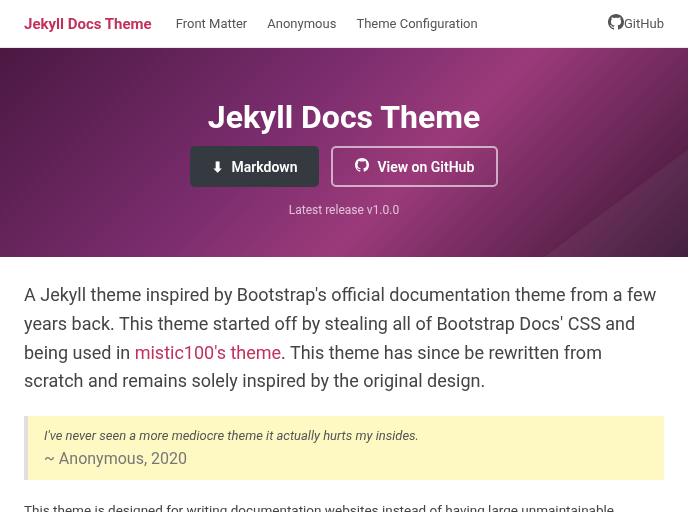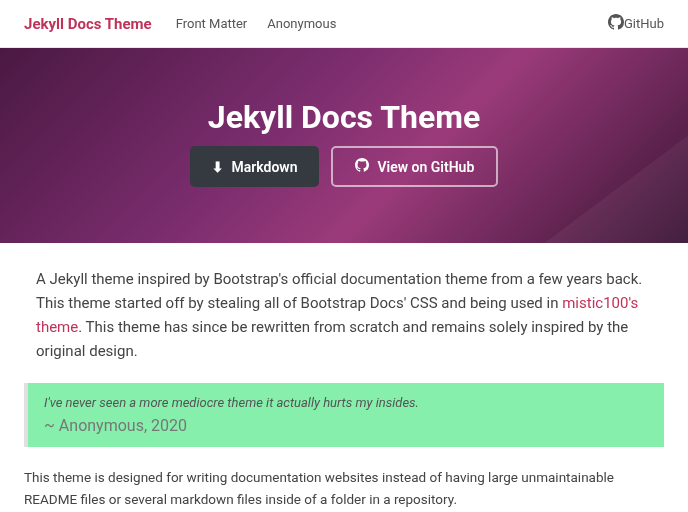--- a/index.html
+++ b/index.html
@@ -61,51 +61,52 @@
     .hero-release {
       font-size: 12px; color: rgba(255,255,255,0.7);
     }
 
     
     .main-content {
       max-width: 688px; margin: 0 auto; padding: 24px 24px;
     }
 
     .intro-text {
-      font-size: 15px; line-height: 1.6; color: #444; margin-bottom: 20px; margin-left: 12px;
+      font-size: 18px; line-height: 1.6; color: #444; margin-bottom: 20px;
     }
     .intro-text a {
       color: #c0325a; text-decoration: none;
     }
 
     .blockquote-box {
       border-left: 4px solid #e0e0e0;
       padding: 12px 16px;
       margin: 0 0 20px 0;
-      background: #86efac;
+      background: #fef9c3;
     }
     .blockquote-box p {
       font-size: 13px; color: #555; font-style: italic; margin-bottom: 6px;
     }
     .blockquote-box cite {
       font-size: 16px; color: #777; font-style: normal;
     }
 
     .theme-desc {
       font-size: 13.5px; line-height: 1.6; color: #444; margin-bottom: 28px;
     }
   </style>
 </head>
 <body>
 
 <nav class="navbar">
   <a class="navbar-brand">Jekyll Docs Theme</a>
   <div class="navbar-links">
     <a href="#">Front Matter</a>
     <a href="#">Anonymous</a>
+    <a href="#">Theme Configuration</a>
   </div>
   <a class="navbar-github" href="#">
     <span>
       <svg width="16" height="16" viewBox="0 0 16 16" fill="currentColor">
         <path d="M8 0C3.58 0 0 3.58 0 8c0 3.54 2.29 6.53 5.47 7.59.4.07.55-.17.55-.38 0-.19-.01-.82-.01-1.49-2.01.37-2.53-.49-2.69-.94-.09-.23-.48-.94-.82-1.13-.28-.15-.68-.52-.01-.53.63-.01 1.08.58 1.23.82.72 1.21 1.87.87 2.33.66.07-.52.28-.87.51-1.07-1.78-.2-3.64-.89-3.64-3.95 0-.87.31-1.59.82-2.15-.08-.2-.36-1.02.08-2.12 0 0 .67-.21 2.2.82.64-.18 1.32-.27 2-.27.68 0 1.36.09 2 .27 1.53-1.04 2.2-.82 2.2-.82.44 1.1.16 1.92.08 2.12.51.56.82 1.27.82 2.15 0 3.07-1.87 3.75-3.65 3.95.29.25.54.73.54 1.48 0 1.07-.01 1.93-.01 2.2 0 .21.15.46.55.38A8.013 8.013 0 0016 8c0-4.42-3.58-8-8-8z"></path>
       </svg>
     </span>
     <span>GitHub</span>
   </a>
 </nav>
@@ -119,20 +120,21 @@
     </a>
     <a class="btn btn-secondary" href="#">
       <span>
         <svg width="14" height="14" viewBox="0 0 16 16" fill="currentColor">
           <path d="M8 0C3.58 0 0 3.58 0 8c0 3.54 2.29 6.53 5.47 7.59.4.07.55-.17.55-.38 0-.19-.01-.82-.01-1.49-2.01.37-2.53-.49-2.69-.94-.09-.23-.48-.94-.82-1.13-.28-.15-.68-.52-.01-.53.63-.01 1.08.58 1.23.82.72 1.21 1.87.87 2.33.66.07-.52.28-.87.51-1.07-1.78-.2-3.64-.89-3.64-3.95 0-.87.31-1.59.82-2.15-.08-.2-.36-1.02.08-2.12 0 0 .67-.21 2.2.82.64-.18 1.32-.27 2-.27.68 0 1.36.09 2 .27 1.53-1.04 2.2-.82 2.2-.82.44 1.1.16 1.92.08 2.12.51.56.82 1.27.82 2.15 0 3.07-1.87 3.75-3.65 3.95.29.25.54.73.54 1.48 0 1.07-.01 1.93-.01 2.2 0 .21.15.46.55.38A8.013 8.013 0 0016 8c0-4.42-3.58-8-8-8z"></path>
         </svg>
       </span>
       <span>View on GitHub</span>
     </a>
   </div>
+  <div class="hero-release">Latest release v1.0.0</div>
 </header>
 
 <main class="main-content">
 
   <p class="intro-text">
     <span>A Jekyll theme inspired by Bootstrap's official documentation theme from a few years back. This theme started off by stealing all of Bootstrap Docs' CSS and being used in </span><a href="#" style="color:#c0325a;">mistic100's theme</a><span>. This theme has since be rewritten from scratch and remains solely inspired by the original design.</span>
   </p>
 
   <blockquote class="blockquote-box">
     <p>I've never seen a more mediocre theme it actually hurts my insides.</p>

